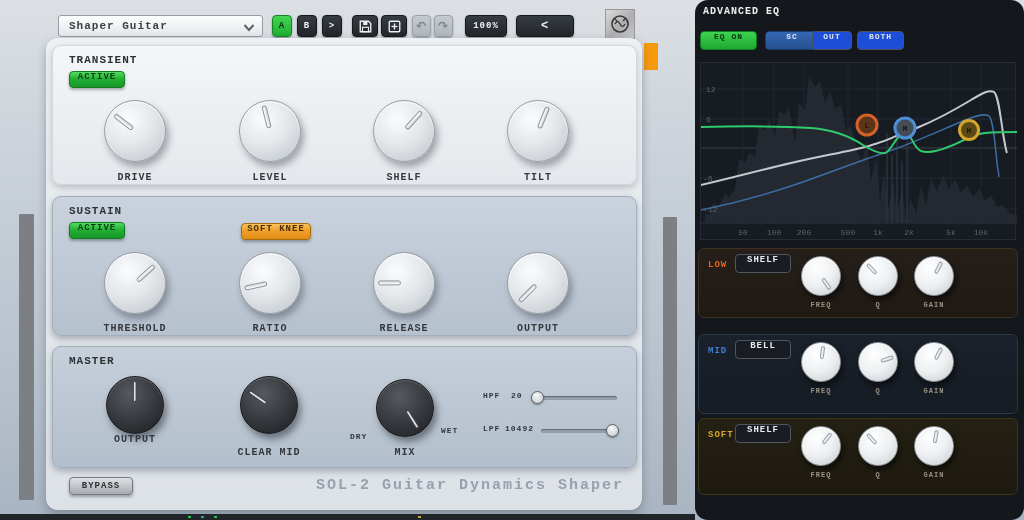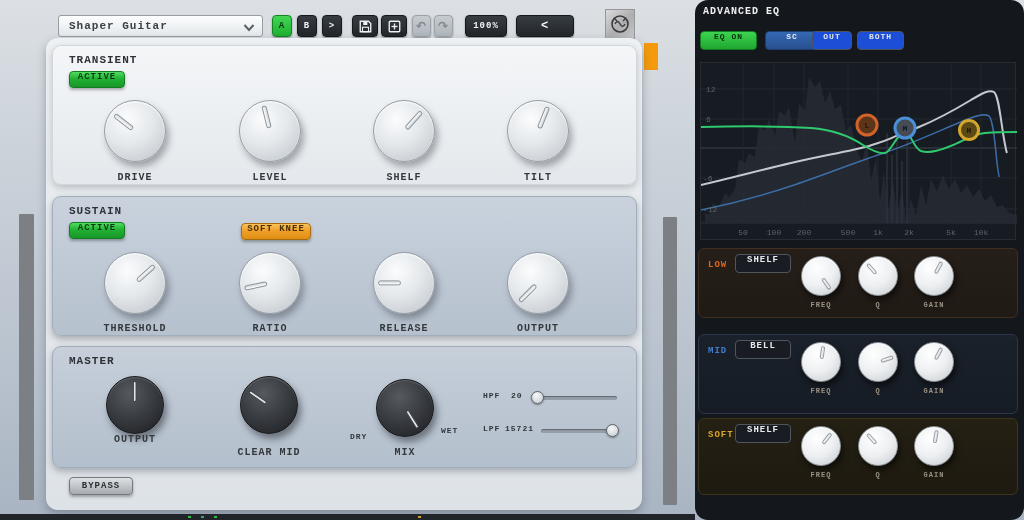--- a/index.html
+++ b/index.html
@@ -239,25 +239,26 @@
     <div class="tiny-lab" style="left:297px;top:85px">DRY</div>
     <div class="tiny-lab" style="left:388px;top:79px">WET</div>
     <div class="klabel" style="left:292px;top:100px">MIX</div>
 
     <div class="tiny-lab" style="left:430px;top:44px">HPF</div>
     <div class="tiny-lab" style="left:458px;top:44px">20</div>
     <div class="sl-track" style="left:482px;top:49px;width:82px"></div>
     <div class="sl-handle" style="left:478px;top:44px"></div>
 
     <div class="tiny-lab" style="left:430px;top:77px">LPF</div>
-    <div class="tiny-lab" style="left:452px;top:77px">15721</div>
+    <div class="tiny-lab" style="left:452px;top:77px">10492</div>
     <div class="sl-track" style="left:488px;top:82px;width:78px"></div>
     <div class="sl-handle" style="left:553px;top:77px"></div>
 
     <div class="btn-pill btn-gray" style="left:16px;top:130px;width:64px;height:18px;line-height:16px">BYPASS</div>
+    <div class="plugin-title">SOL-2 Guitar Dynamics Shaper</div>
   </div>
 
   <div class="scroll-thumb" style="left:19px;top:214px;width:15px;height:286px"></div>
   <div class="scroll-thumb" style="left:663px;top:217px;width:14px;height:288px"></div>
   <div class="bottom-strip">
     <div class="dot" style="left:188px;background:#2fbd4a"></div>
     <div class="dot" style="left:201px;background:#2aa79b"></div>
     <div class="dot" style="left:214px;background:#2fbd4a"></div>
     <div class="dot" style="left:418px;background:#c9a22e"></div>
   </div>

